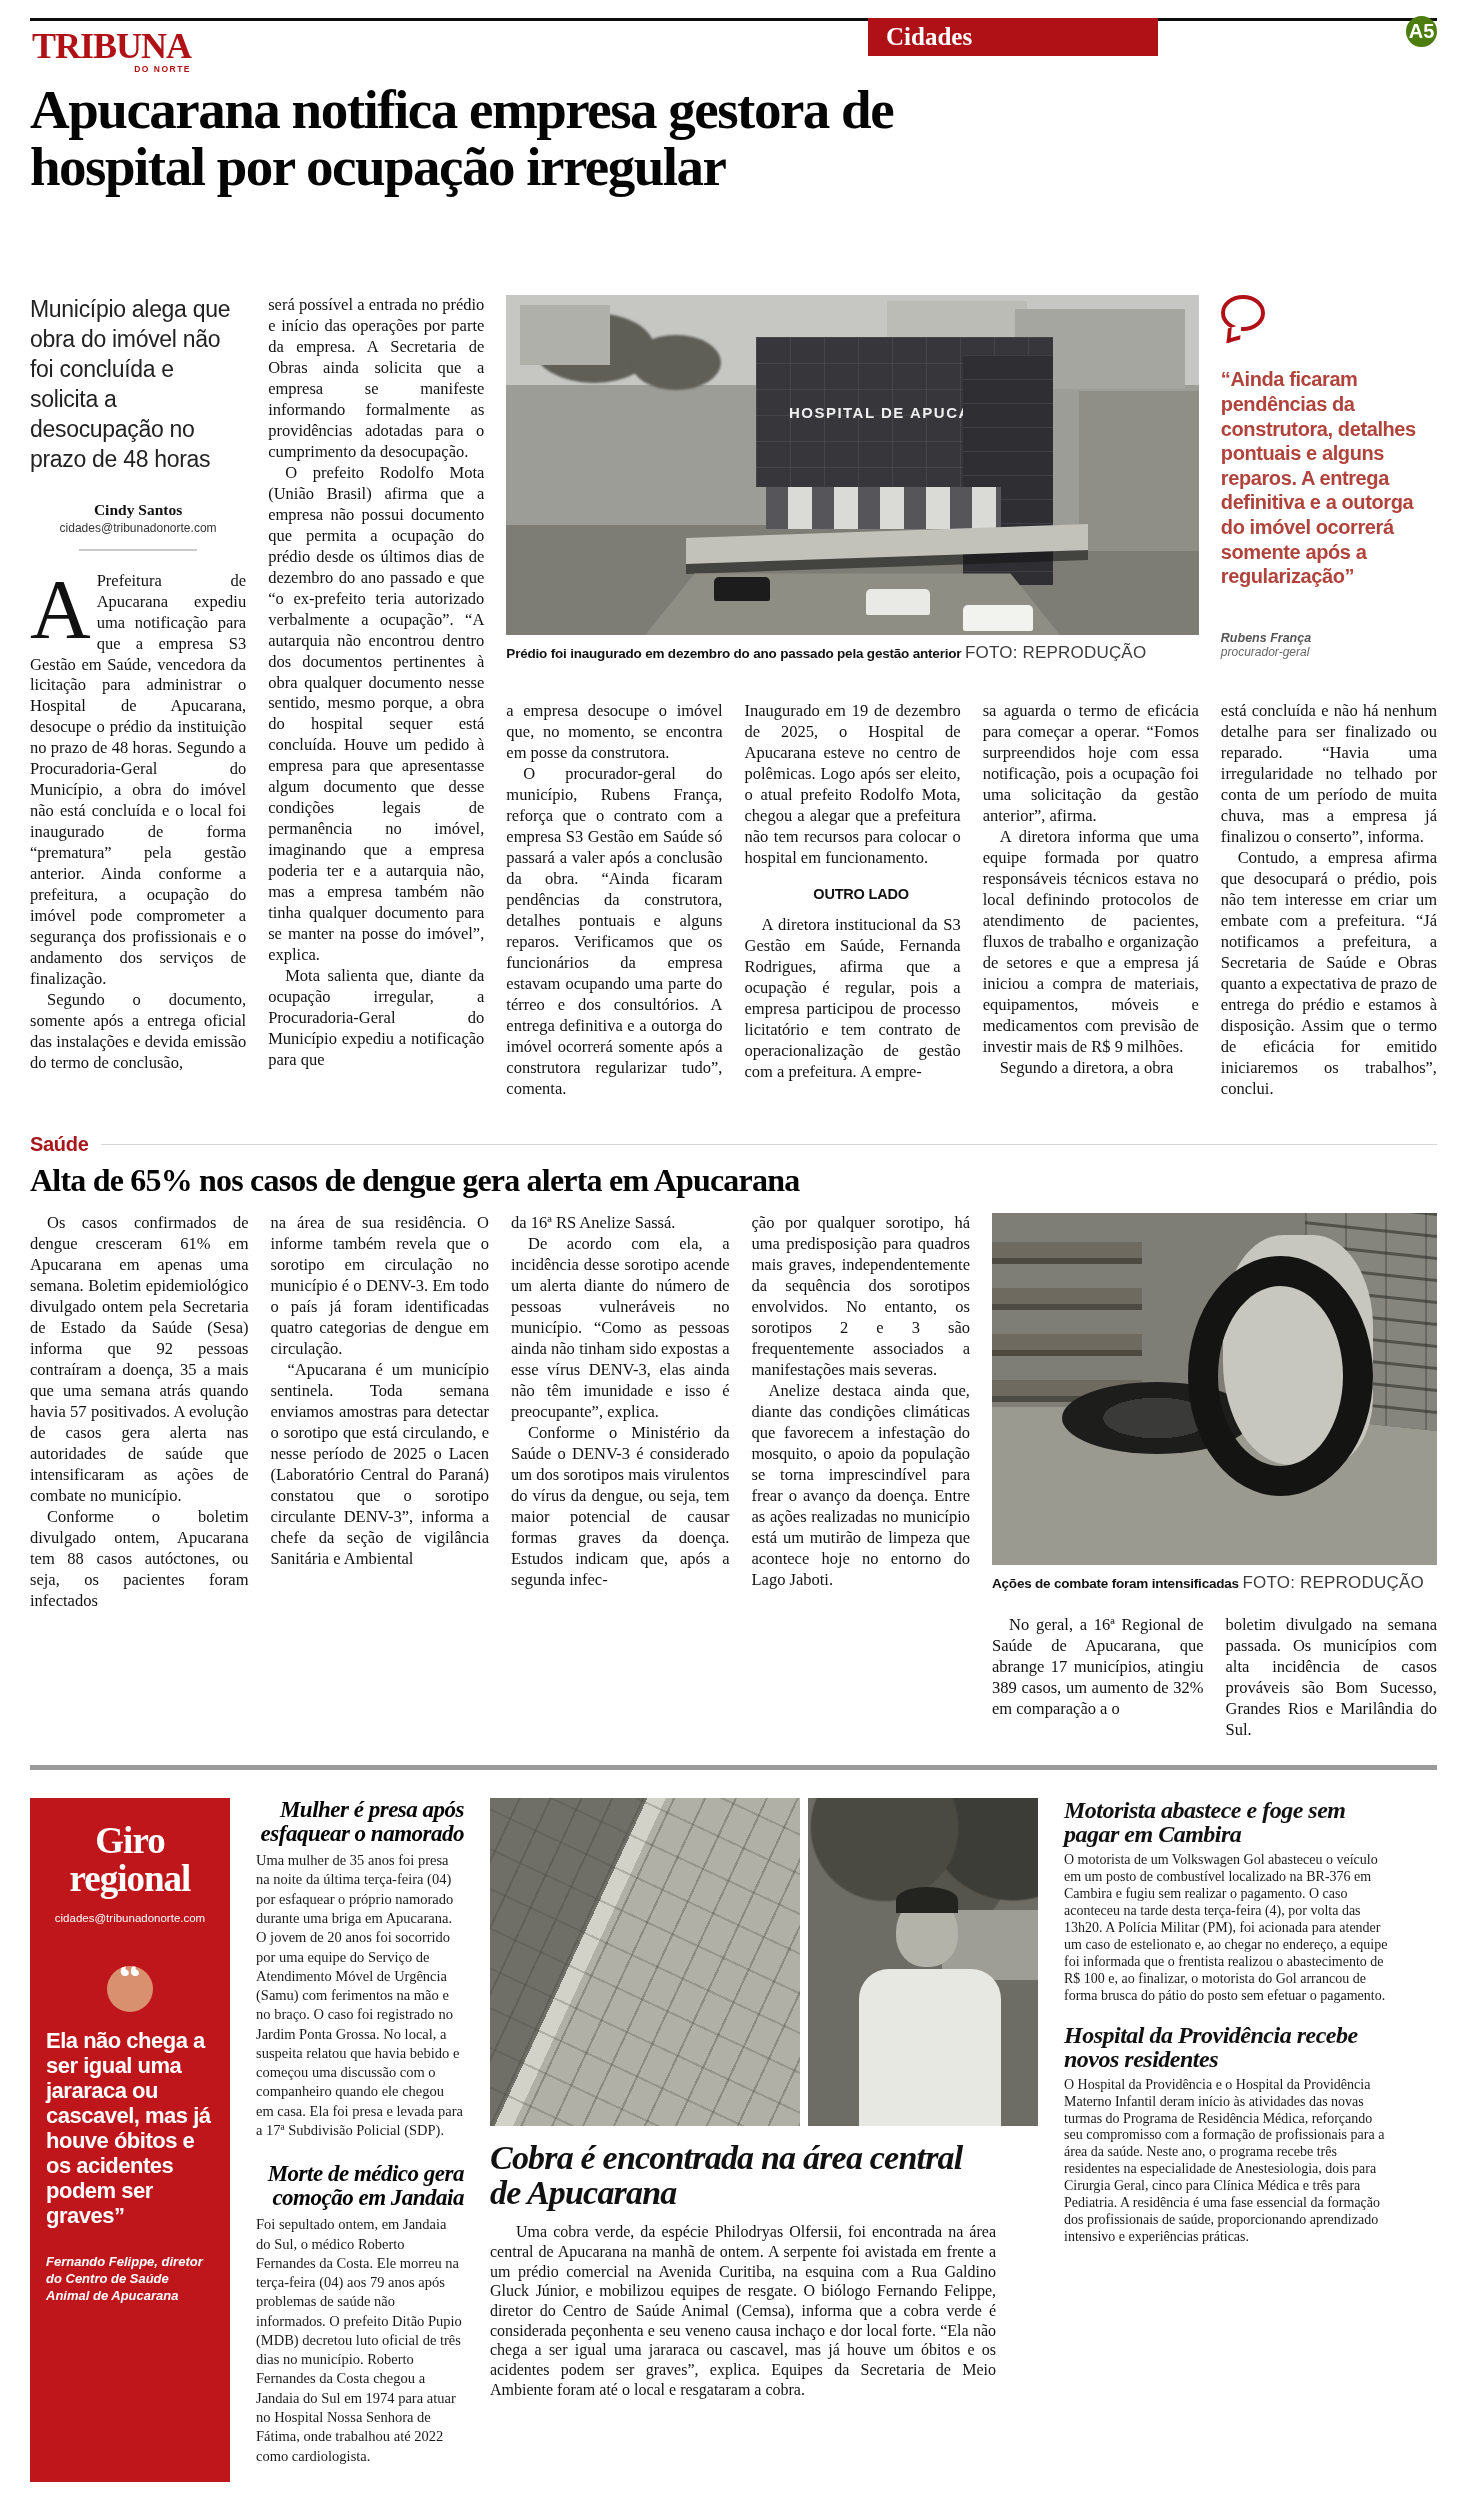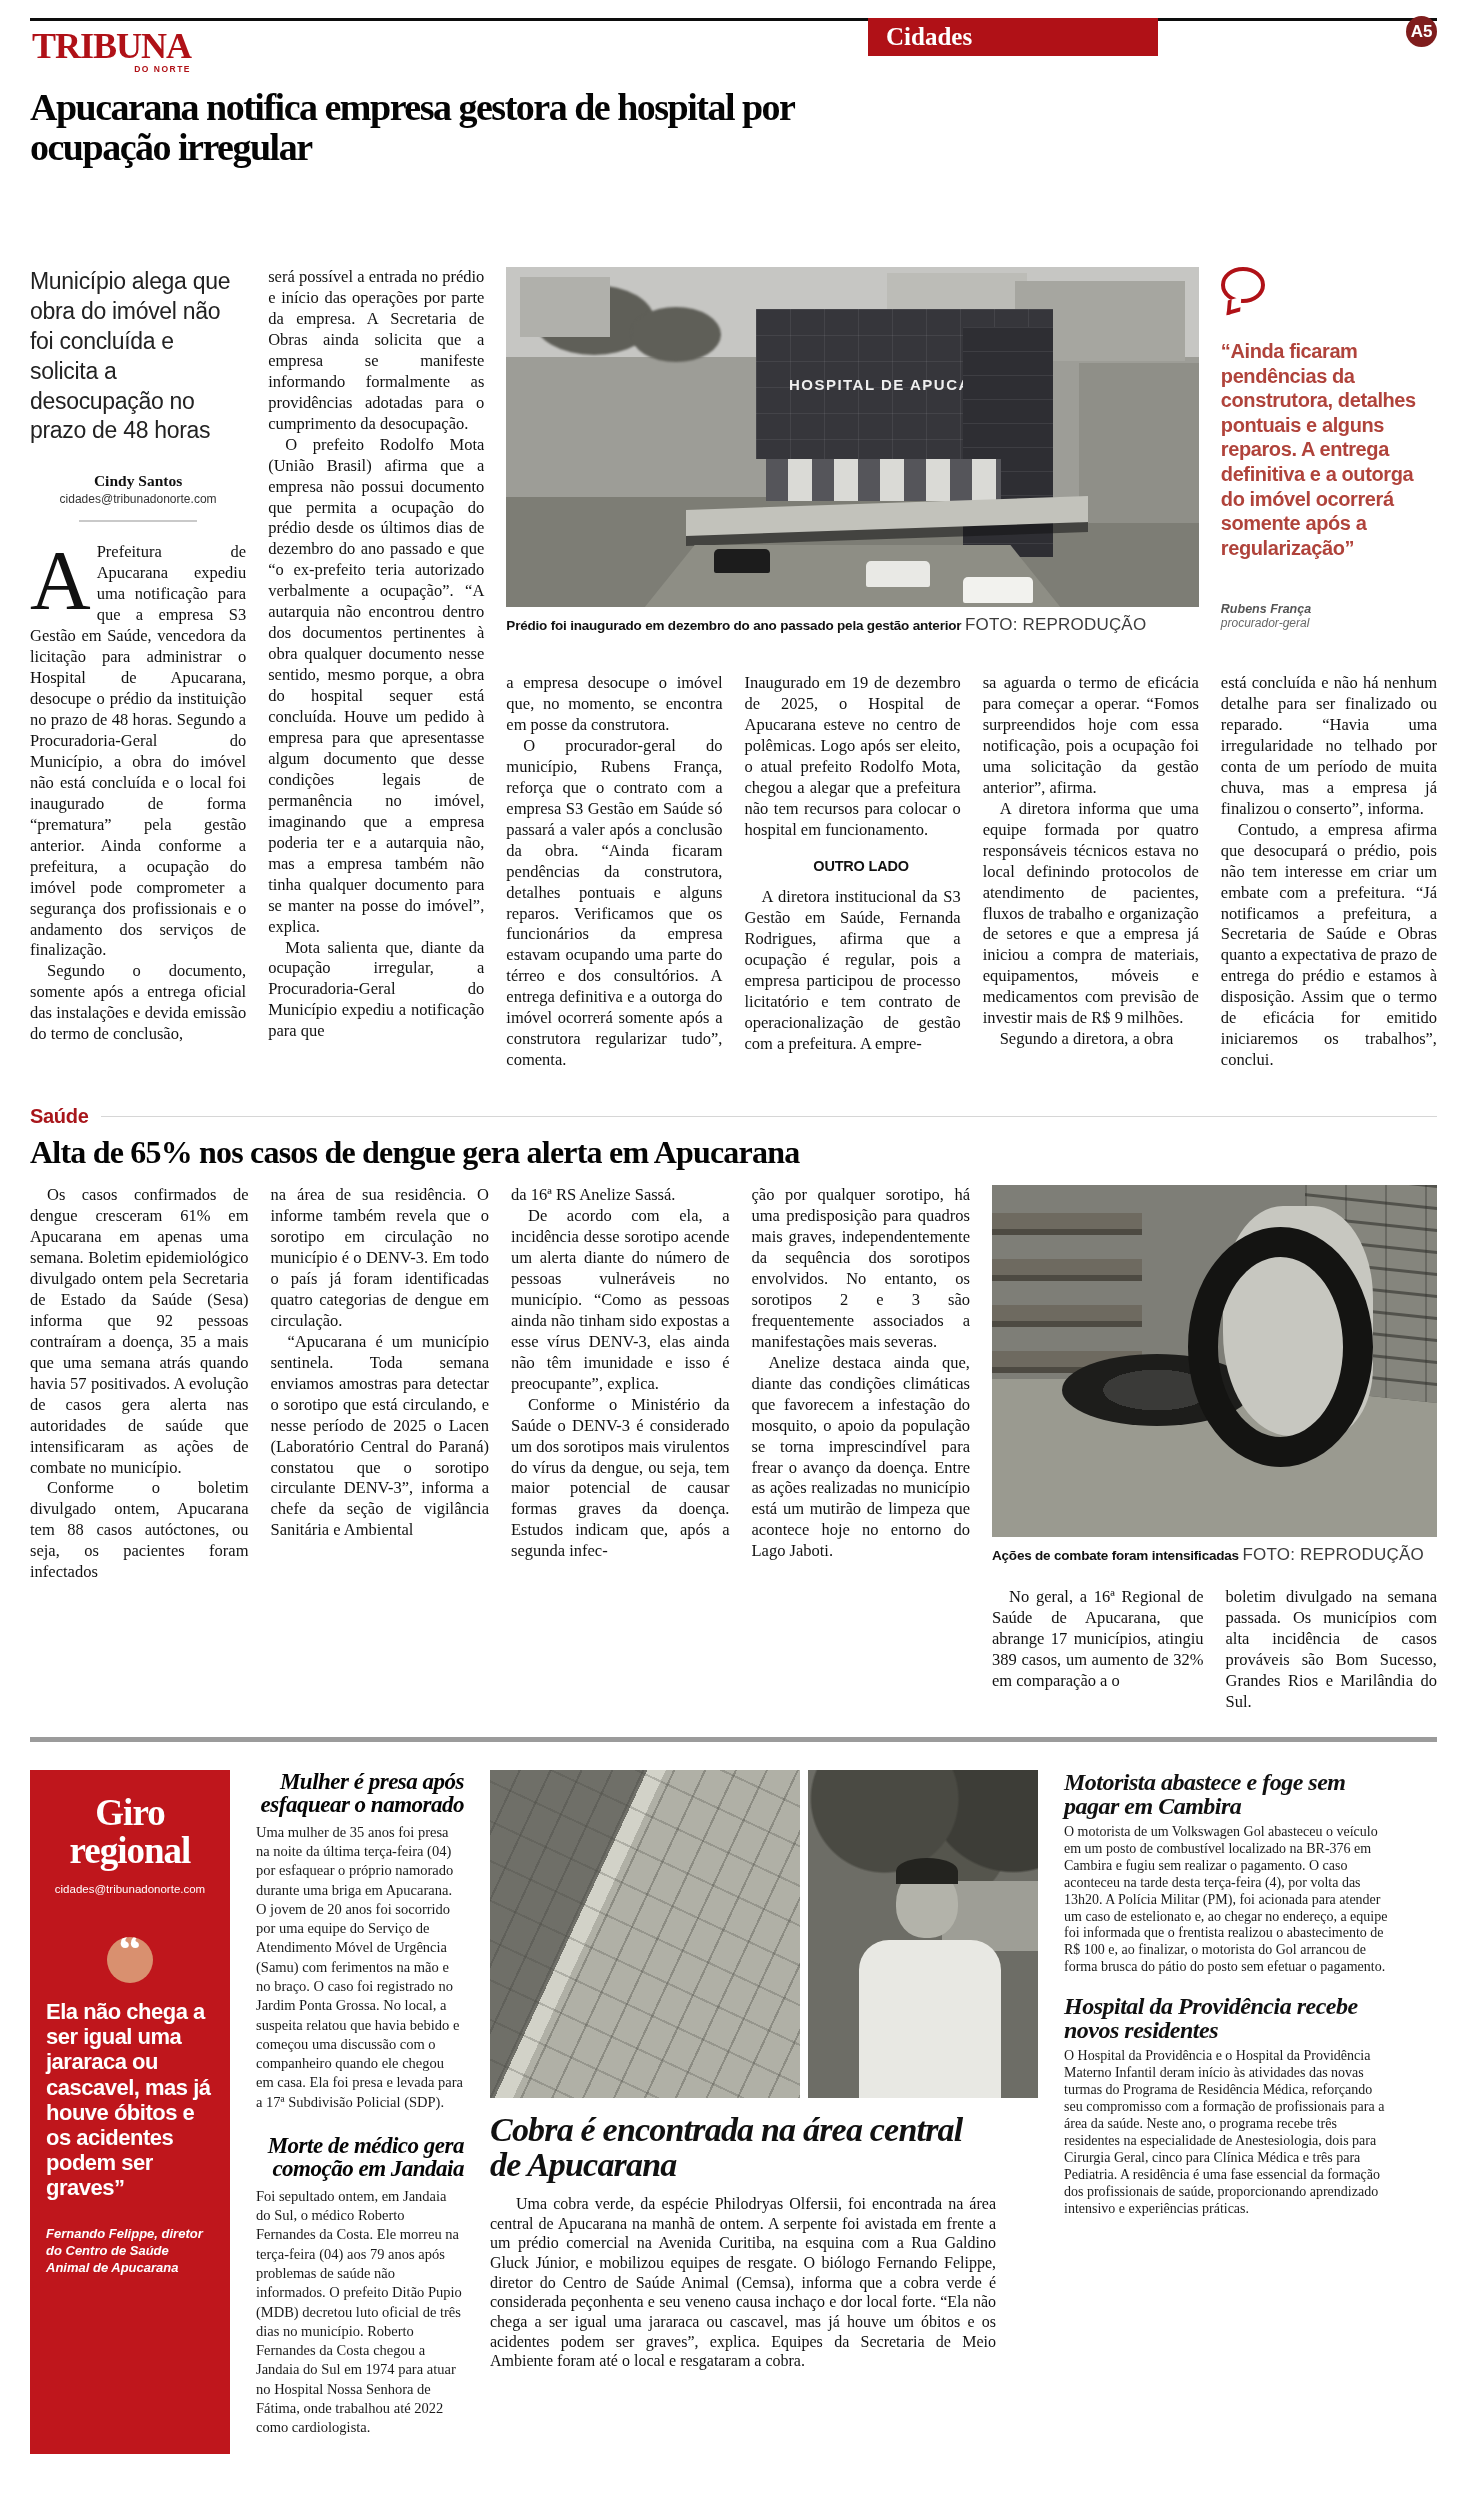--- a/index.html
+++ b/index.html
@@ -27,28 +27,28 @@
     letter-spacing:1.5px; color:#b01117; text-align:right; margin-top:1px;
   }
   .cidades-bar {
     position:absolute; left:838px; top:-3px; width:290px; height:38px;
     background:#b01117; color:#fff; display:flex; align-items:center;
     padding-left:18px; font-family:"Liberation Serif", serif;
     font-weight:bold; font-size:25px;
   }
   .page-badge {
     position:absolute; right:0; top:-5px; width:31px; height:31px; border-radius:50%;
-    background:#7f1d1d; color:#fff; display:flex; align-items:center; justify-content:center;
-    font-family:"Liberation Sans", sans-serif; font-weight:bold; font-size:17px;
+    background:#4d7c0f; color:#fff; display:flex; align-items:center; justify-content:center;
+    font-family:"Liberation Sans", sans-serif; font-weight:bold; font-size:20px;
   }
   
   .headline {
-    margin-top:12px; width:900px;
+    margin-top:5px; width:900px;
     font-family:"Liberation Serif", serif; font-weight:bold;
-    font-size:38px; line-height:1.04; letter-spacing:-1.5px; color:#050505;
+    font-size:55px; line-height:1.04; letter-spacing:-1.5px; color:#050505;
   }
   
   .main-grid {
     margin-top:100px; display:grid;
     grid-template-columns:repeat(6, 1fr); column-gap:22px; row-gap:38px;
     grid-template-rows:auto auto;
   }
   .cell-lead { grid-column:1; grid-row:1/3; }
   .cell-2 { grid-column:2; grid-row:1/3; }
   .cell-photo { grid-column:3/6; grid-row:1; }

